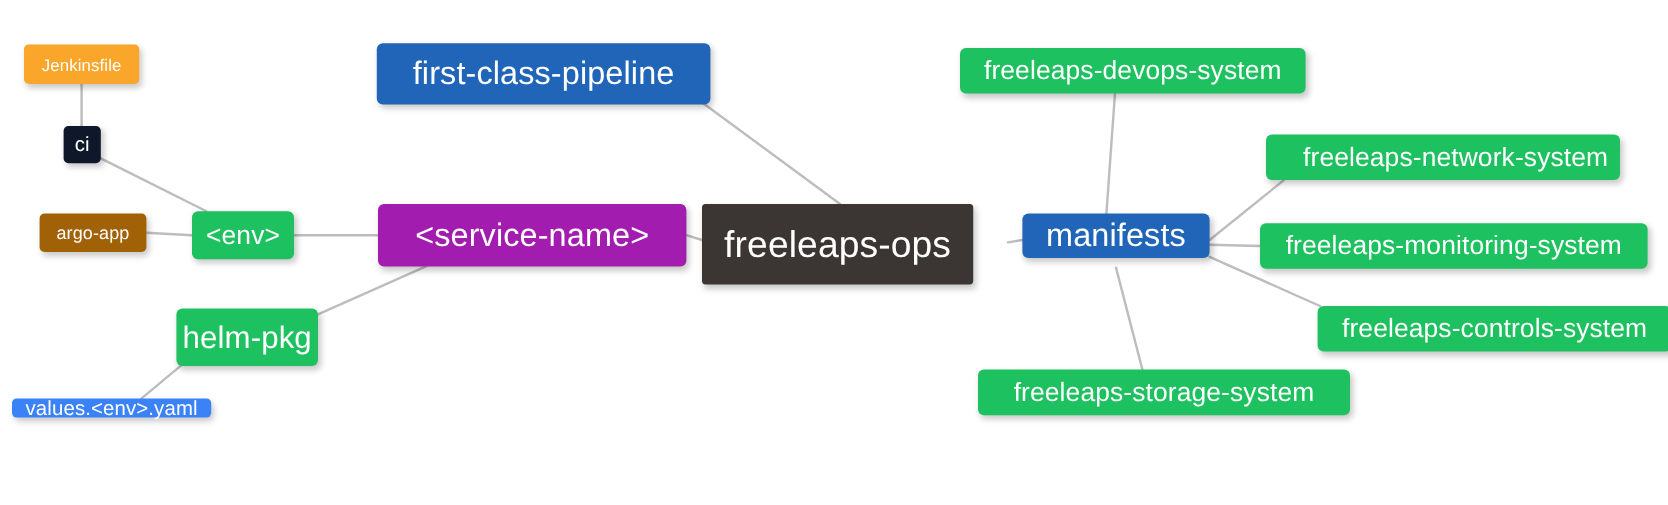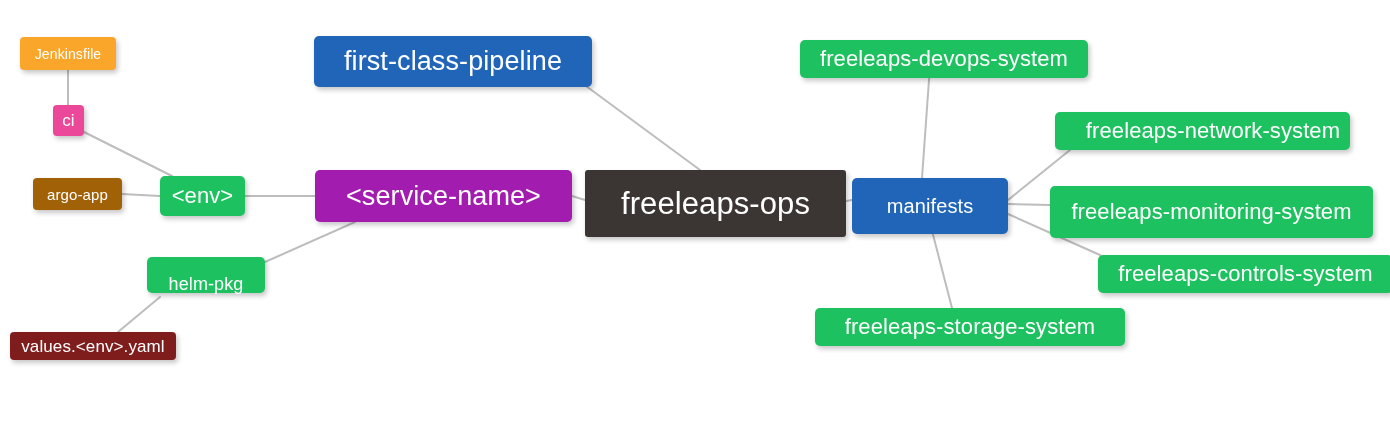--- a/index.html
+++ b/index.html
@@ -63,57 +63,57 @@
       <path class="edge" d="M 160 196 L 122 194" stroke="#bdbdbd"></path>
       <path class="edge" d="M 68 105 L 68 58" stroke="#bdbdbd"></path>
       <path class="edge" d="M 160 297 L 118 332" stroke="#bdbdbd"></path>
       <path class="edge" d="M 922 178 L 930 66" stroke="#bdbdbd"></path>
       <path class="edge" d="M 1008 200 L 1070 150" stroke="#bdbdbd"></path>
       <path class="edge" d="M 1008 204 L 1050 205" stroke="#bdbdbd"></path>
       <path class="edge" d="M 1008 214 L 1100 255" stroke="#bdbdbd"></path>
       <path class="edge" d="M 930 223 L 952 308" stroke="#bdbdbd"></path>
     </svg>
   <div id="node-layer">
-      <div class="node" style="left: 585px; top: 170px; width: 261px; height: 67px; background: rgb(59, 54, 51); font-size: 31px; border-radius: 3px;">
+      <div class="node" style="left: 585px; top: 170px; width: 226px; height: 67px; background: rgb(59, 54, 51); font-size: 31px; border-radius: 3px;">
         <span class="node-label">freeleaps-ops</span>
       </div>
       <div class="node" style="left: 314px; top: 36px; width: 278px; height: 51px; background: rgb(32, 101, 184); font-size: 27px;">
         <span class="node-label">first-class-pipeline</span>
       </div>
       <div class="node" style="left: 315px; top: 170px; width: 257px; height: 52px; background: #a21caf; font-size: 27px;">
         <span class="node-label">&lt;service-name&gt;</span>
       </div>
-      <div class="node" style="left: 852px; top: 178px; width: 156px; height: 56px; background: rgb(32, 101, 184); font-size: 20px;">
+      <div class="node" style="left: 852px; top: 178px; width: 156px; height: 37px; background: rgb(32, 101, 184); font-size: 27px;">
         <span class="node-label">manifests</span>
       </div>
       <div class="node" style="left: 160px; top: 176px; width: 85px; height: 40px; background: rgb(30, 193, 95); font-size: 22px;">
         <span class="node-label">&lt;env&gt;</span>
       </div>
-      <div class="node" style="left: 147px; top: 257px; width: 118px; height: 36px; background: rgb(30, 193, 95); font-size: 18px; align-items: flex-end;">
+      <div class="node" style="left: 147px; top: 257px; width: 118px; height: 48px; background: rgb(30, 193, 95); font-size: 26px;">
         <span class="node-label">helm-pkg</span>
       </div>
-      <div class="node" style="left: 53px; top: 105px; width: 31px; height: 31px; background: #ec4899; font-size: 17px; border-radius: 4px;">
+      <div class="node" style="left: 53px; top: 105px; width: 31px; height: 31px; background: #0f172a; font-size: 17px; border-radius: 4px;">
         <span class="node-label">ci</span>
       </div>
       <div class="node" style="left: 33px; top: 178px; width: 89px; height: 32px; background: #a16207; font-size: 15px; border-radius: 4px;">
         <span class="node-label">argo-app</span>
       </div>
       <div class="node" style="left: 20px; top: 25px; width: 96px; height: 33px; background: rgb(249, 166, 43); font-size: 14px; border-radius: 4px; margin-top: 12px;">
         <span class="node-label">Jenkinsfile</span>
       </div>
-      <div class="node" style="left: 10px; top: 332px; width: 166px; height: 28px; background: #7f1d1d; font-size: 17px; border-radius: 4px;">
+      <div class="node" style="left: 10px; top: 332px; width: 166px; height: 16px; background: #3b82f6; font-size: 17px; border-radius: 4px;">
         <span class="node-label">values.&lt;env&gt;.yaml</span>
       </div>
       <div class="node" style="left: 800px; top: 28px; width: 288px; height: 38px; background: rgb(30, 193, 95); font-size: 22px; margin-top: 12px;">
         <span class="node-label">freeleaps-devops-system</span>
       </div>
       <div class="node" style="left: 1055px; top: 112px; width: 295px; height: 38px; background: rgb(30, 193, 95); font-size: 22px; padding-left: 21px;">
         <span class="node-label">freeleaps-network-system</span>
       </div>
-      <div class="node" style="left: 1050px; top: 186px; width: 323px; height: 52px; background: rgb(30, 193, 95); font-size: 22px;">
+      <div class="node" style="left: 1050px; top: 186px; width: 323px; height: 38px; background: rgb(30, 193, 95); font-size: 22px;">
         <span class="node-label">freeleaps-monitoring-system</span>
       </div>
       <div class="node" style="left: 1058px; top: 255px; width: 295px; height: 38px; background: rgb(30, 193, 95); font-size: 22px; margin-left: 40px;">
         <span class="node-label">freeleaps-controls-system</span>
       </div>
       <div class="node" style="left: 815px; top: 308px; width: 310px; height: 38px; background: rgb(30, 193, 95); font-size: 22px;">
         <span class="node-label">freeleaps-storage-system</span>
       </div>
     </div>
 </div>

